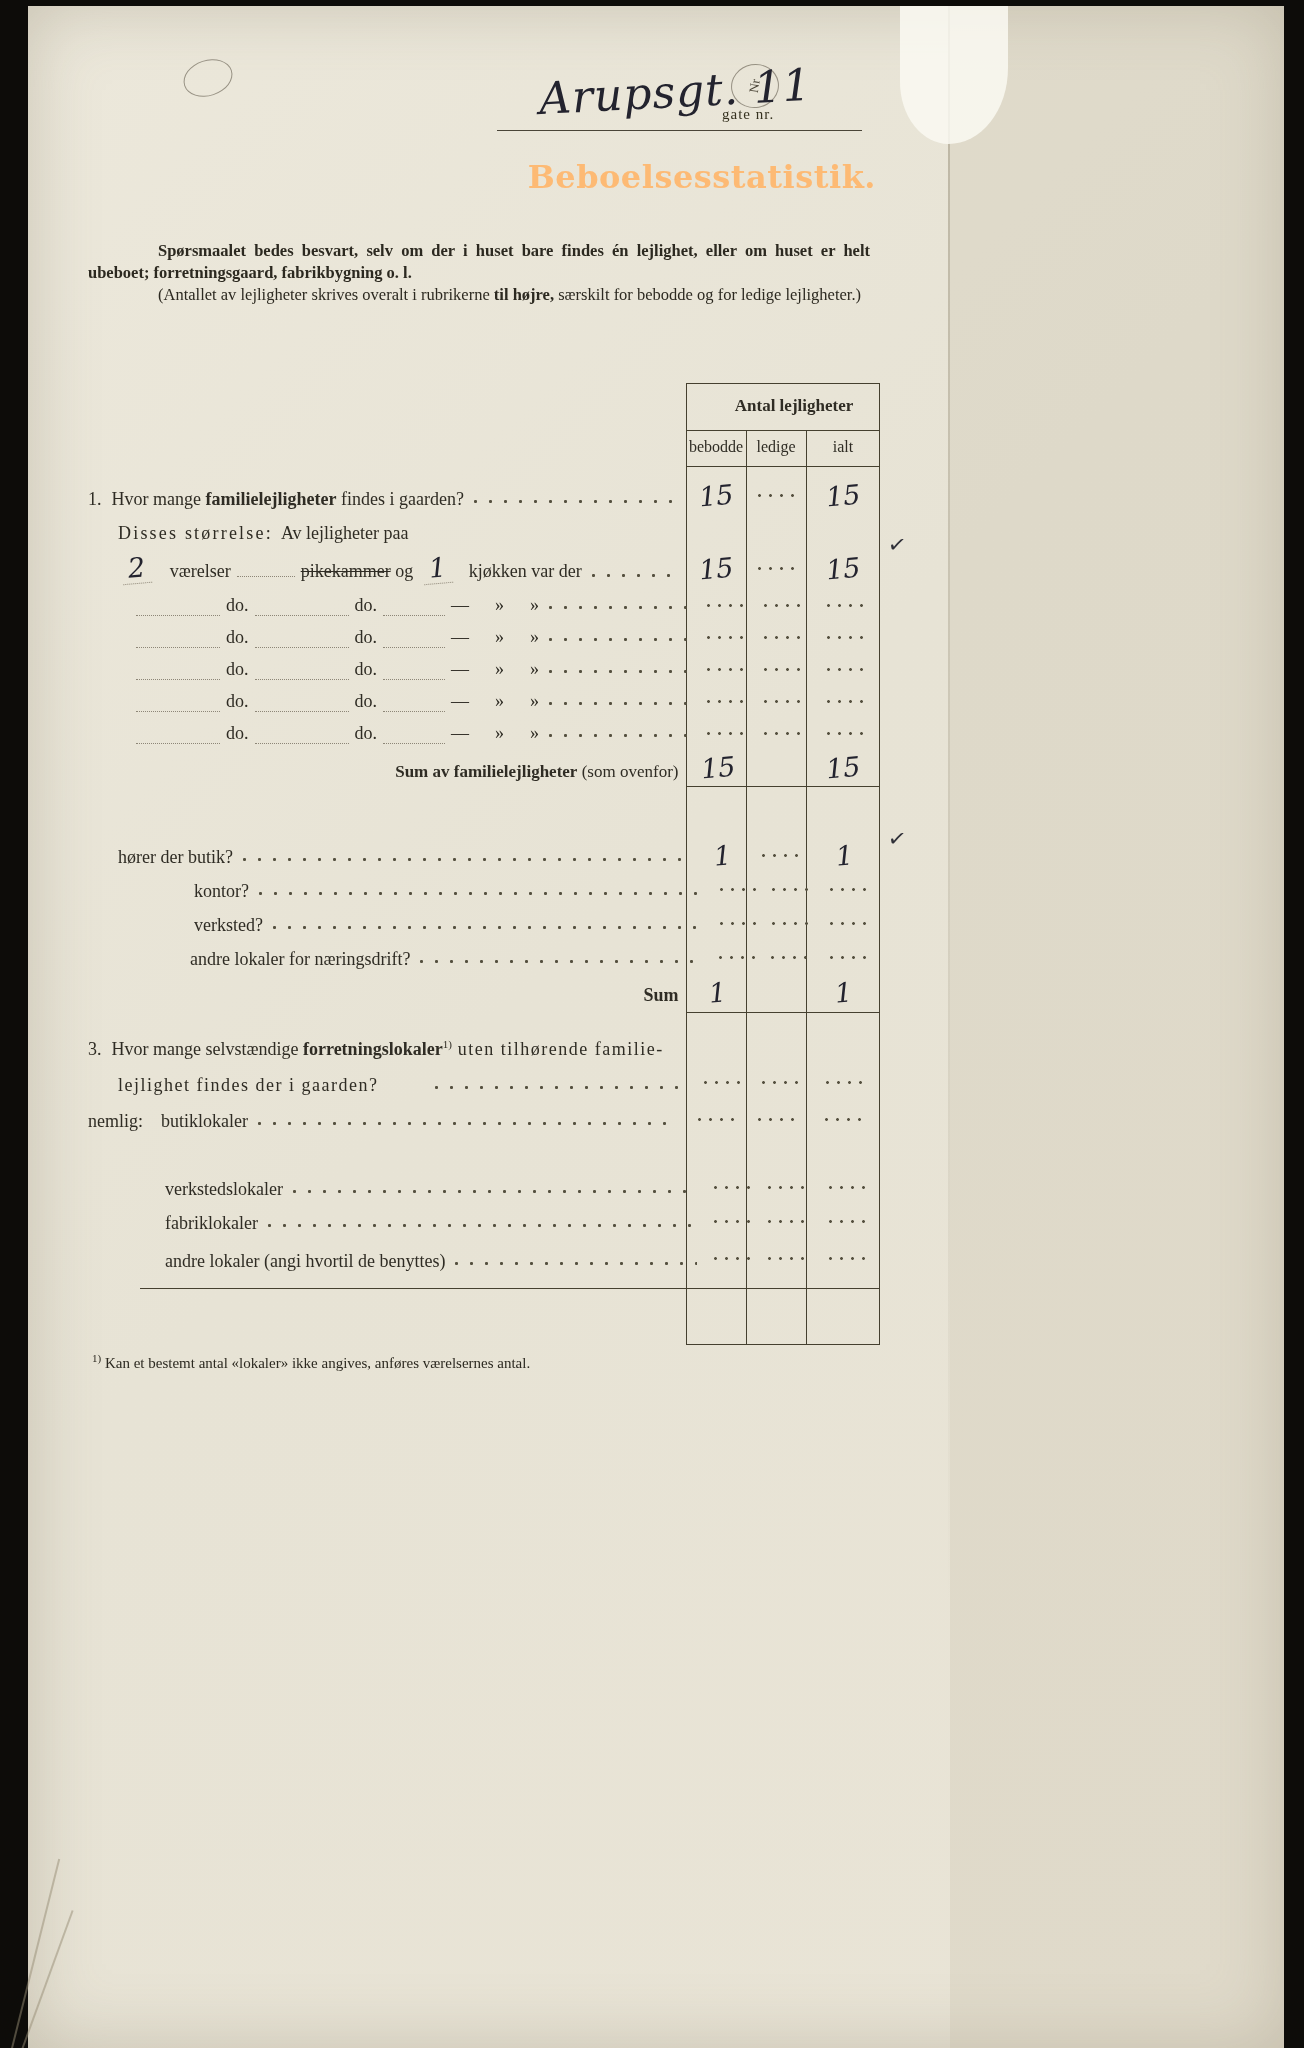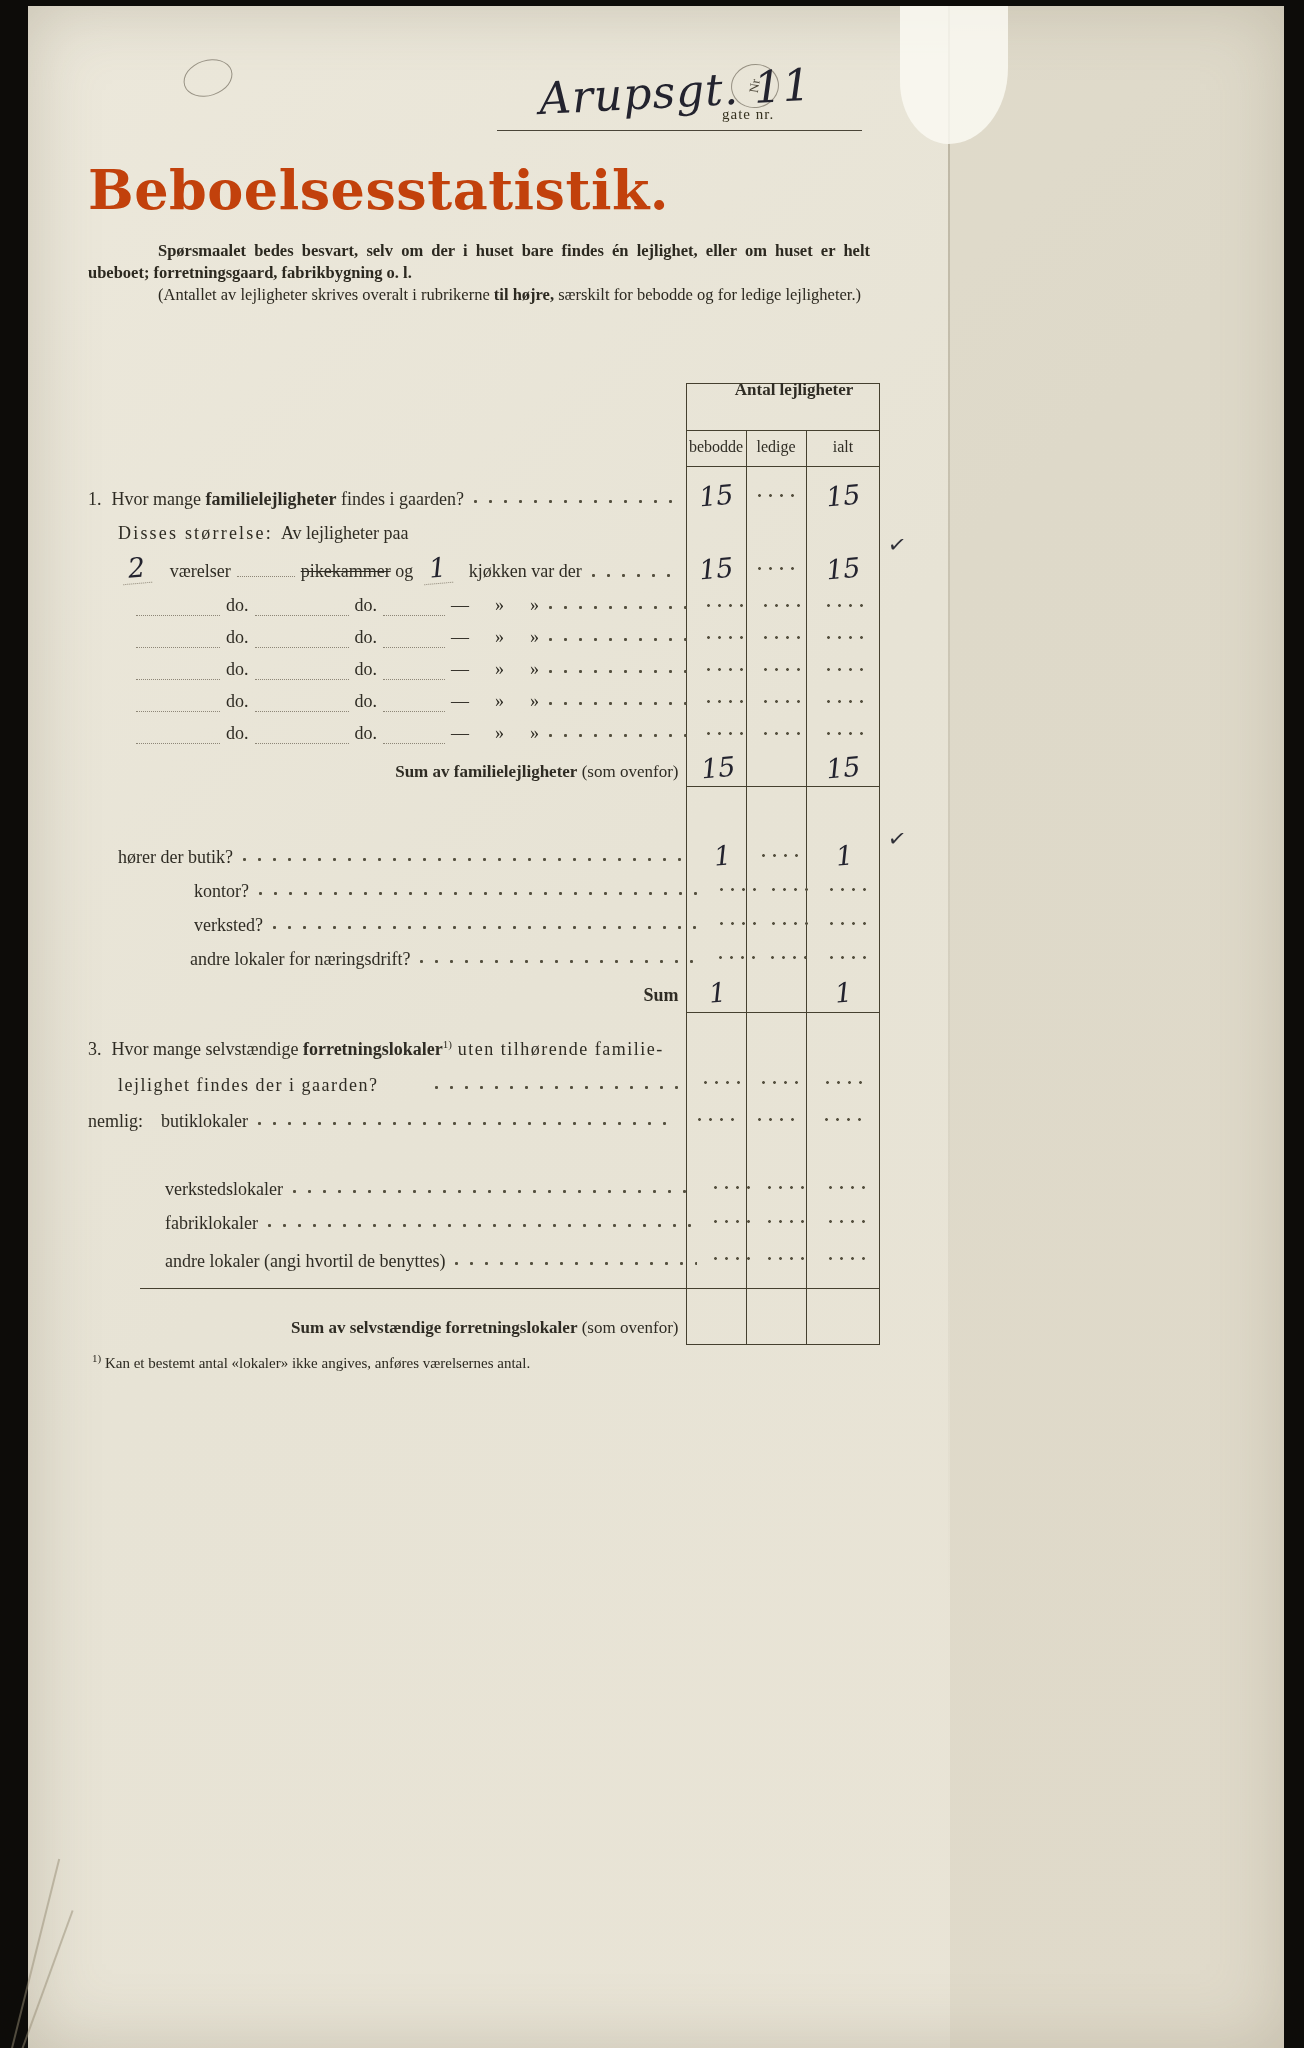--- a/index.html
+++ b/index.html
@@ -13,22 +13,22 @@
   .fold-line{position:absolute;left:948px;top:6px;width:2px;height:1600px;
          background:linear-gradient(to bottom,rgba(130,120,95,.45),rgba(130,120,95,0));}
   .corner-patch{position:absolute;left:900px;top:6px;width:108px;height:138px;
          background:rgba(250,249,242,.85);border-radius:0 0 55% 45%;}
   .curl{position:absolute;background:rgba(150,140,115,.5);width:2px;}
 
   .abs{position:absolute;}
   .hline{position:absolute;height:1px;background:#45402f;}
   .vline{position:absolute;width:1px;background:#45402f;}
 
-  .title{font-family:"DejaVu Serif", serif;font-weight:700;font-size:54px;
-         letter-spacing:.5px;text-align:left;color:#c2410c;}
+  .title{font-family:"DejaVu Serif", serif;font-weight:700;font-size:32px;
+         letter-spacing:.5px;text-align:right;color:#fdba74;}
   .intro{font-size:16.5px;line-height:22px;text-align:justify;color:#2c2920;}
   .intro p{margin:0;text-indent:70px;}
   .intro p.bold-p{font-weight:bold;}
   .b{font-weight:bold;}
   .sp1{letter-spacing:1.5px;}
   .sp2{letter-spacing:2.2px;}
 
   .row{position:absolute;left:88px;width:792px;display:flex;}
   .lhs{width:598px;display:flex;align-items:flex-end;padding-bottom:4px;
        font-size:18px;}
@@ -96,21 +96,21 @@
   <div class="hline" style="left:686px;top:466px;width:194px;"></div>
   <div class="vline" style="left:686px;top:383px;height:961px;"></div>
   <div class="vline" style="left:746px;top:430px;height:914px;"></div>
   <div class="vline" style="left:806px;top:430px;height:914px;"></div>
   <div class="vline" style="left:879px;top:383px;height:961px;"></div>
   <div class="hline" style="left:686px;top:786px;width:194px;"></div>
   <div class="hline" style="left:686px;top:1012px;width:194px;"></div>
   <div class="hline" style="left:140px;top:1288px;width:740px;"></div>
   <div class="hline" style="left:686px;top:1344px;width:194px;"></div>
 
-  <div class="th-title" style="left:686px;top:380px;width:216px;">Antal lejligheter</div>
+  <div class="th-title" style="left:686px;top:396px;width:216px;">Antal lejligheter</div>
   <div class="th-col" style="left:686px;top:438px;width:60px;">bebodde</div>
   <div class="th-col" style="left:746px;top:438px;width:60px;">ledige</div>
   <div class="th-col" style="left:806px;top:438px;width:74px;">ialt</div>
 
   <div class="check" style="left:888px;top:532px;">✓</div>
   <div class="check" style="left:888px;top:826px;">✓</div>
 
   <div class="row" style="top:476px;height:38px;">
     <div class="lhs">
       <span class="txt"><span class="qnum">1.</span><span>Hvor mange </span><span class="b">familielejligheter</span><span> findes i gaarden?</span></span>
@@ -432,25 +432,17 @@
         <span class="celldots"></span>
       </div>
     <div class="c2">
         <span class="celldots"></span>
       </div>
     <div class="c3">
         <span class="celldots"></span>
       </div>
   </div>
 
-  <div class="row" style="top:1300px;height:42px;">
-    <div class="lhs right" style="font-size:17px;">
-      <span class="txt"><span class="b">Sum av selvstændige forretningslokaler</span><span> (som ovenfor)</span></span>
-    </div>
-    <div class="c1"></div>
-    <div class="c2"></div>
-    <div class="c3"></div>
-  </div>
 
   <div class="footnote" style="left:92px;top:1352px;width:560px;">
     <sup>1)</sup><span> Kan et bestemt antal «lokaler» ikke angives, anføres værelsernes antal.</span>
   </div>
 </div>
 
 </body></html>

